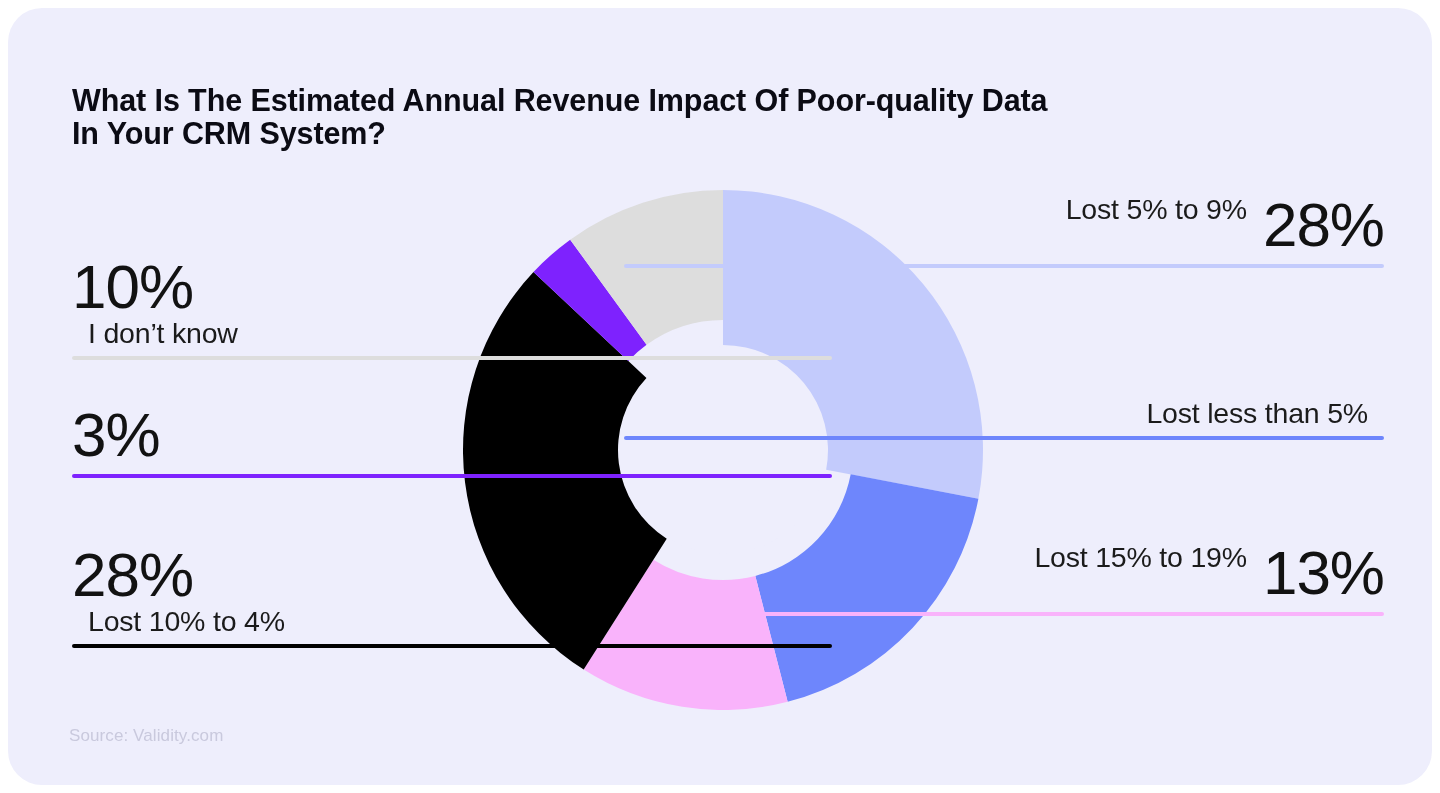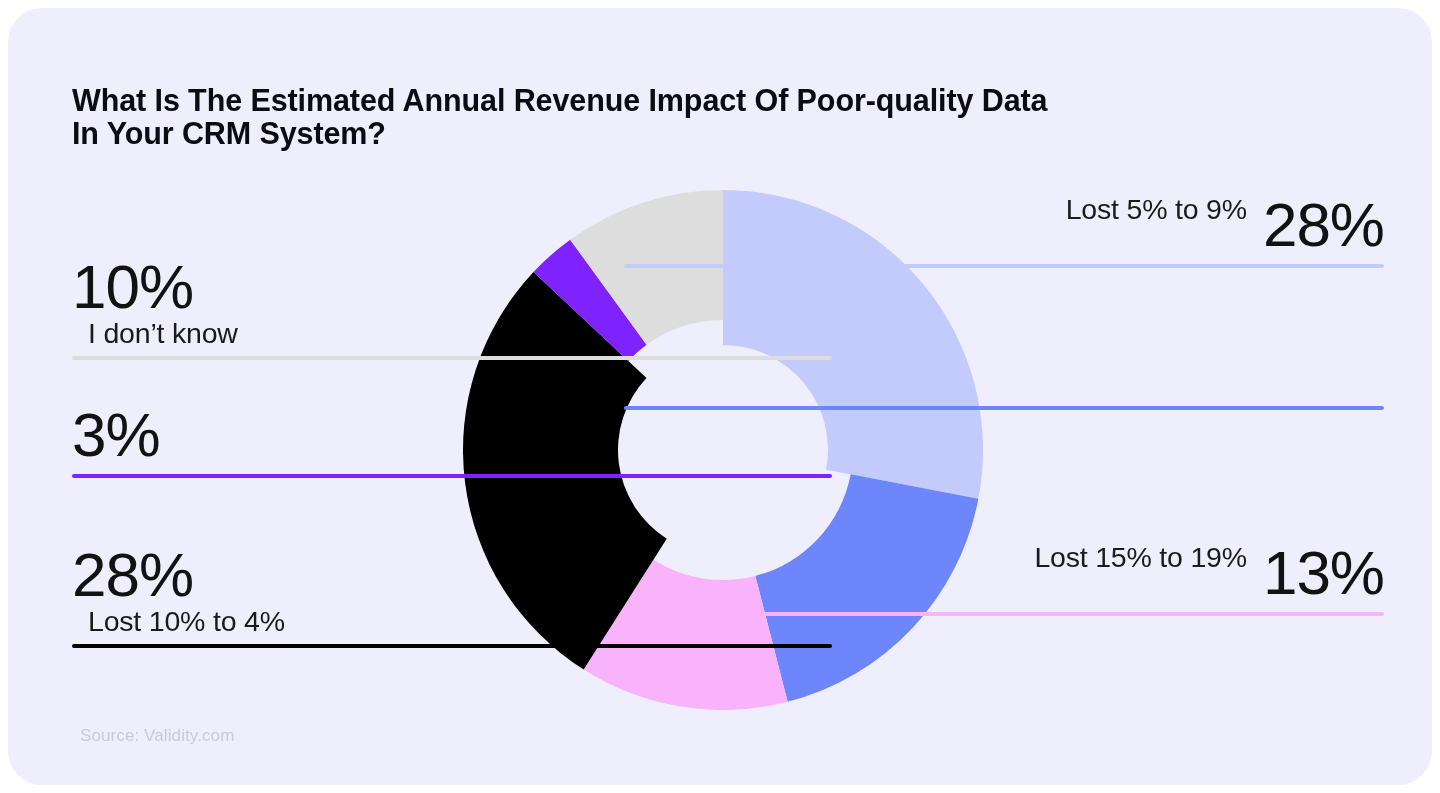--- a/index.html
+++ b/index.html
@@ -43,21 +43,21 @@
     font-size: 30.5px;
     line-height: 33px;
     font-weight: bold;
     color: #0b0b14;
     letter-spacing: -0.1px;
   }
 
   
   #source {
     position: absolute;
-    left: 72px;
+    left: 61px;
     top: 718px;
     font-size: 17px;
     color: #c9c9dd;
     letter-spacing: 0.1px;
     text-align: center;
   }
 
   
   #chart-wrap {
     position: absolute;
@@ -148,20 +148,21 @@
     <div class="callout right" id="c-lost5to9">
       <div class="row">
         <span class="lbl">Lost 5% to 9%</span>
         <span class="big">28%</span>
       </div>
       <div class="rule" style="background: rgb(195, 203, 252);"></div>
     </div>
 
     <div class="callout right" id="c-lostless5">
       <div class="row">
+        <span class="lbl">Lost less than 5%</span>
       </div>
       <div class="rule" style="background: rgb(110, 134, 252);"></div>
     </div>
 
     <div class="callout right" id="c-lost15to19">
       <div class="row">
         <span class="lbl">Lost 15% to 19%</span>
         <span class="big">13%</span>
       </div>
       <div class="rule" style="background: rgb(249, 179, 251);"></div>

